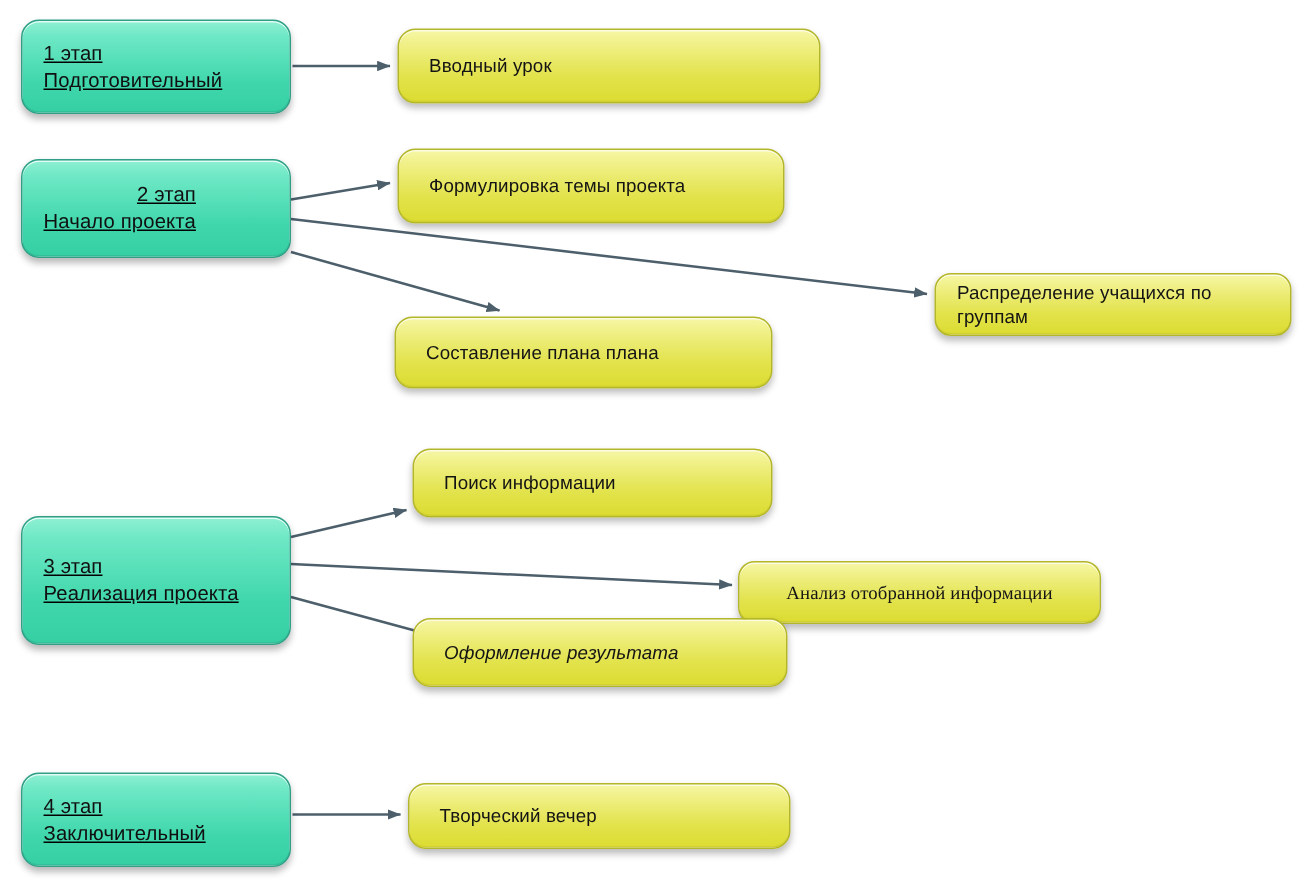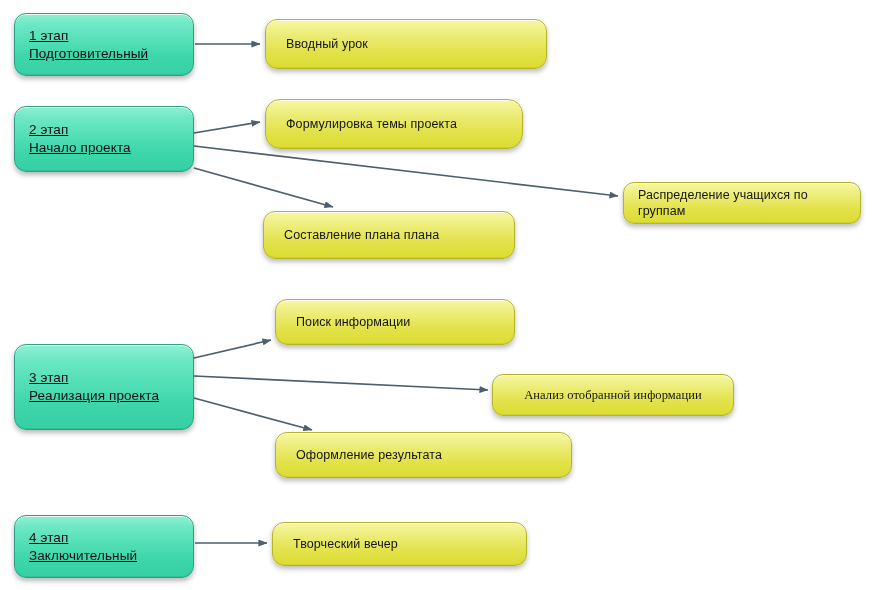--- a/index.html
+++ b/index.html
@@ -112,51 +112,51 @@
         <line x1="194" y1="398" x2="312" y2="430" stroke="#4c5f6b" stroke-width="1.7" marker-end="url(#arrowhead)"></line>
         <line x1="195" y1="543" x2="267" y2="543" stroke="#4c5f6b" stroke-width="1.7" marker-end="url(#arrowhead)"></line>
       </g>
   </svg>
 
   <div id="nodes-group">
       <div class="node stage" style="left: 14px; top: 13px; width: 180px; height: 63px;">
         <span class="node-label">1 этап
 Подготовительный</span>
       </div>
-      <div class="node stage" style="left: 14px; top: 106px; width: 180px; height: 66px;">
+      <div class="node stage" style="left: 14px; top: 106px; width: 180px; height: 66px; text-align: right;">
         <span class="node-label">2 этап
 Начало проекта</span>
       </div>
       <div class="node stage" style="left: 14px; top: 344px; width: 180px; height: 86px;">
         <span class="node-label">3 этап
 Реализация проекта</span>
       </div>
       <div class="node stage" style="left: 14px; top: 515px; width: 180px; height: 63px;">
         <span class="node-label">4 этап
 Заключительный</span>
       </div>
       <div class="node task" style="left: 265px; top: 19px; width: 282px; height: 50px;">
         <span class="node-label">Вводный урок</span>
       </div>
-      <div class="node task" style="left: 265px; top: 99px; width: 258px; height: 50px; border-radius: 15px;">
+      <div class="node task" style="left: 265px; top: 99px; width: 258px; height: 50px;">
         <span class="node-label">Формулировка темы проекта</span>
       </div>
       <div class="node task center-text" style="left: 623px; top: 182px; width: 238px; height: 42px;">
         <span class="node-label">Распределение учащихся по группам</span>
       </div>
       <div class="node task" style="left: 263px; top: 211px; width: 252px; height: 48px;">
         <span class="node-label">Составление плана плана</span>
       </div>
       <div class="node task" style="left: 275px; top: 299px; width: 240px; height: 46px;">
         <span class="node-label">Поиск информации</span>
       </div>
       <div class="node task center-text" style="left: 492px; top: 374px; width: 242px; height: 42px; font-family: Liberation Serif, serif;">
         <span class="node-label">Анализ отобранной информации</span>
       </div>
-      <div class="node task" style="left: 275px; top: 432px; width: 297px; height: 46px;">
+      <div class="node task" style="left: 275px; top: 412px; width: 250px; height: 46px; font-style: italic;">
         <span class="node-label">Оформление результата</span>
       </div>
       <div class="node task" style="left: 272px; top: 522px; width: 255px; height: 44px;">
         <span class="node-label">Творческий вечер</span>
       </div>
     </div>
 
 </div>
 
 </body></html>

